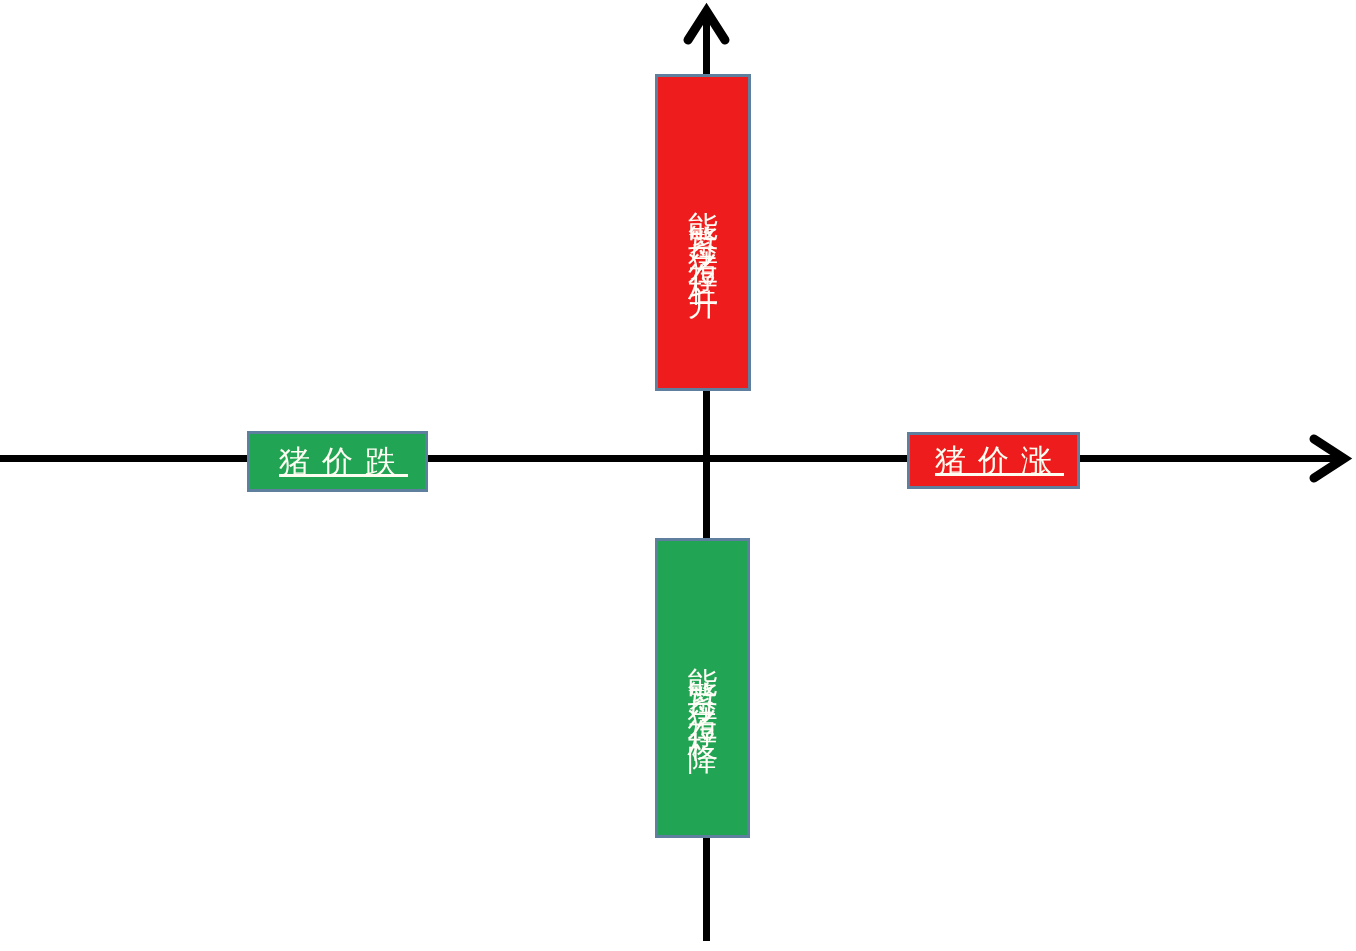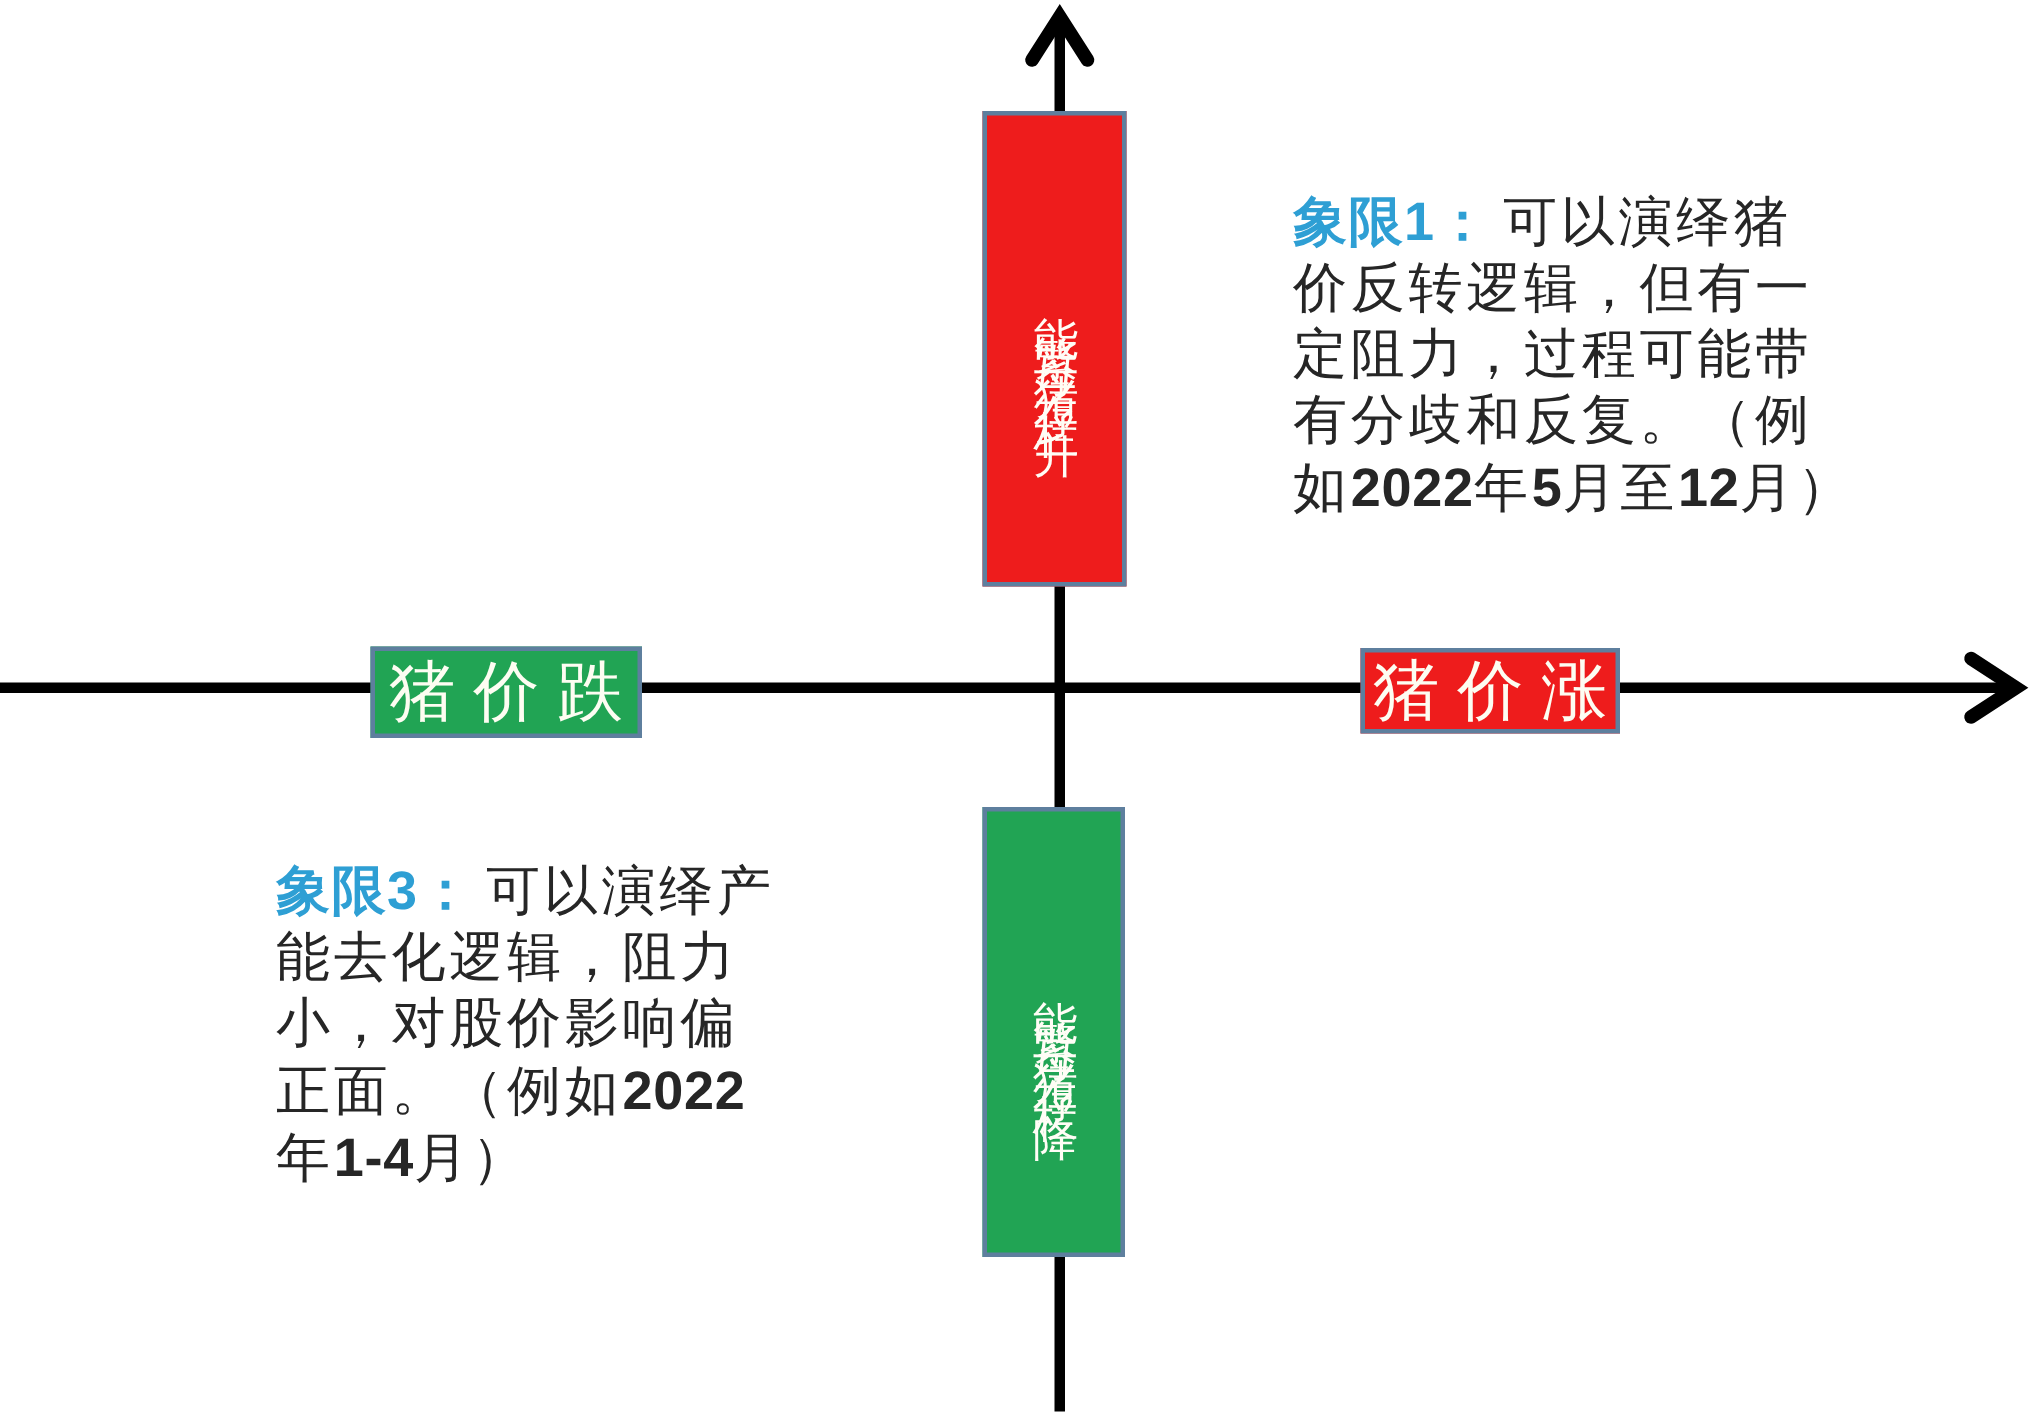--- a/index.html
+++ b/index.html
@@ -28,25 +28,26 @@
   .h-box-right{left:907px;top:432px;width:173px;height:57px;}
   .v-text{
     writing-mode:vertical-rl;
     text-orientation:upright;
     font-size:30px;
     letter-spacing:13px;
     line-height:1;
     color:#fffdf6;
   }
   .h-text{
-    font-size:44px;
+    font-size:31px;
     letter-spacing:12px;
     text-indent:12px;
     white-space:nowrap;
     color:#fdfdf2;
+    text-decoration:underline;
   }
   
   .quad{
     position:absolute;z-index:3;
     font-size:36px;
     line-height:44px;
     letter-spacing:2.5px;
     color:var(--body_text);
     white-space:nowrap;
   }
@@ -87,22 +88,16 @@
   </div>
 
   <div class="axis-box green h-box-left">
     <span class="h-text">猪价跌</span>
   </div>
   <div class="axis-box red h-box-right">
     <span class="h-text">猪价涨</span>
   </div>
 
 
-  <div id="q1" class="quad">
-    <span class="qlabel">象限1：</span><span>可以演绎猪<br>价反转逻辑，但有一<br>定阻力，过程可能带<br>有分歧和反复。（例<br>如<b class="num">2022</b>年<b class="num">5</b>月至<b class="num">12</b>月）</span>
-  </div>
 
-  <div id="q3" class="quad">
-    <span class="qlabel">象限3：</span><span>可以演绎产<br>能去化逻辑，阻力<br>小，对股价影响偏<br>正面。（例如<b class="num">2022</b><br>年<b class="num">1-4</b>月）</span>
-  </div>
 
 
 </div>
 
 </body></html>

